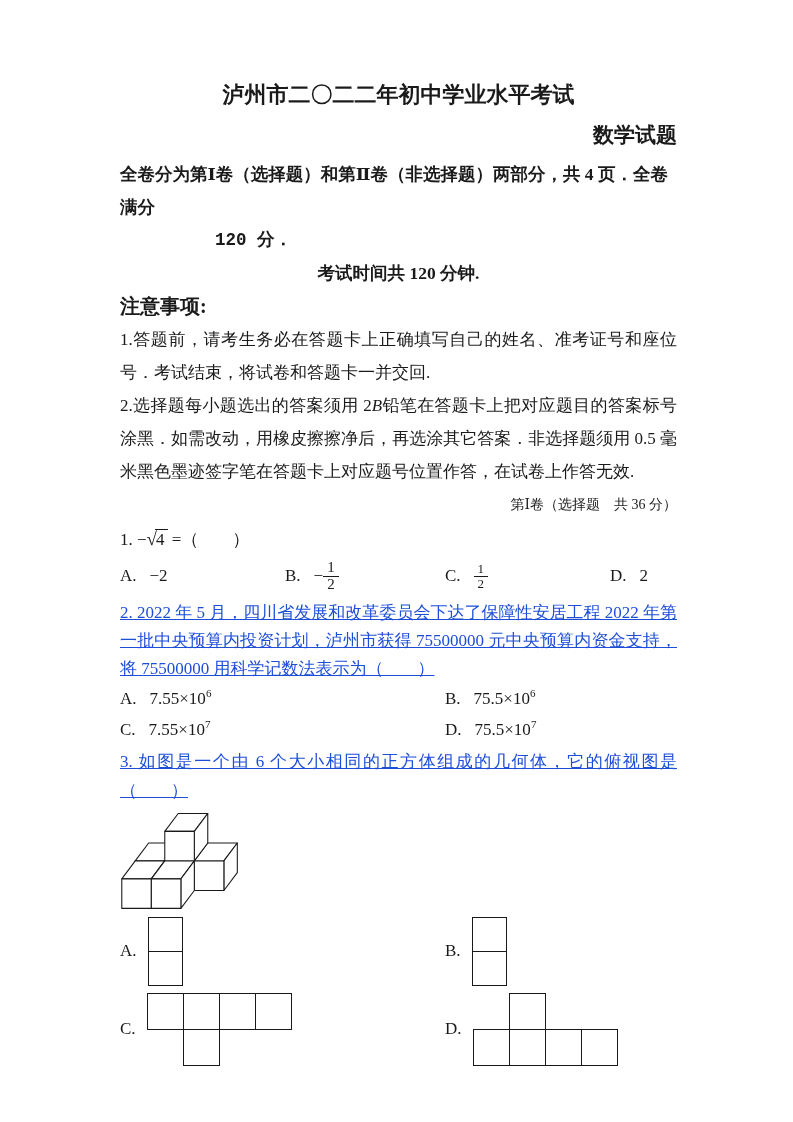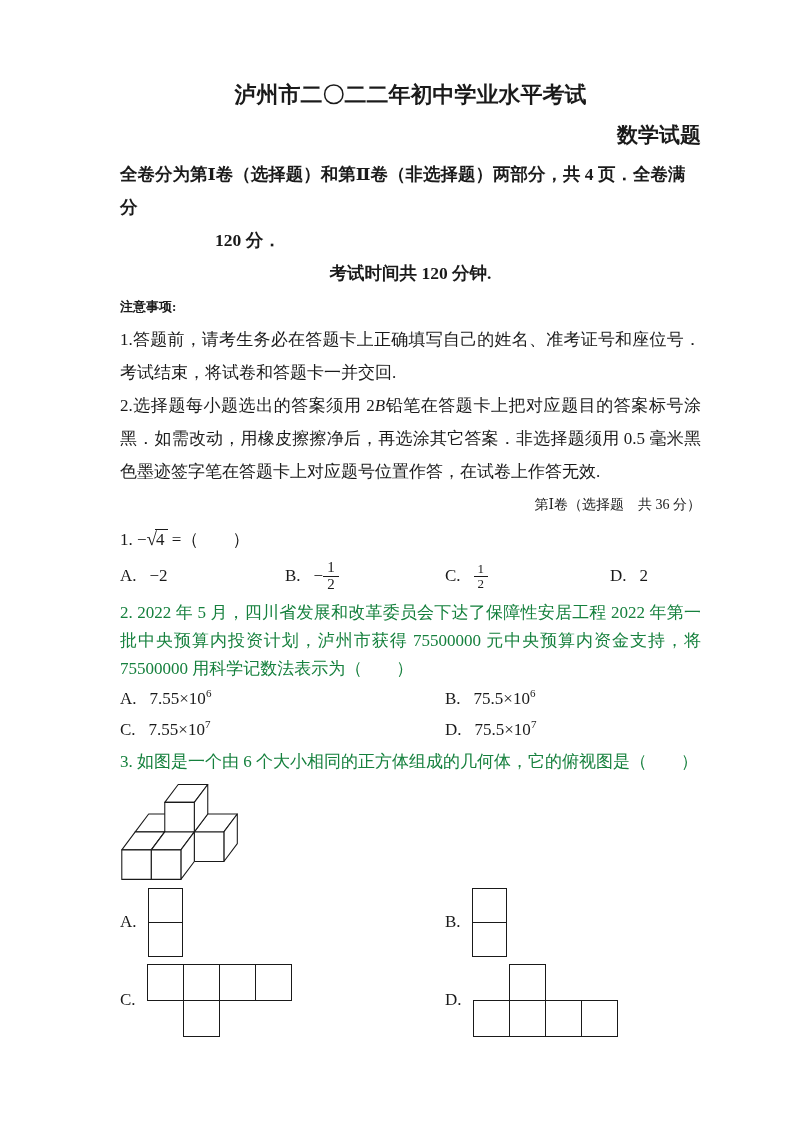--- a/index.html
+++ b/index.html
@@ -6,31 +6,31 @@
   html,body { background:#ffffff; }
   body {
     font-family:"Liberation Serif","DejaVu Serif",serif;
     color:#1a1a1a;
   }
   .page {
     position:relative;
     width:793px; height:1122px;
     margin:0 auto;
     background:#fff;
-    padding:80px 92px 20px 120px;
+    padding:80px 116px 20px 120px;
     overflow:hidden;
   }
   .title    { font-size:22px; line-height:30px; text-align:center; font-weight:bold; margin-bottom:10px; }
   .subtitle { font-size:21px; line-height:30px; text-align:right; font-weight:bold; margin-bottom:8px; }
 
   .intro-line { font-size:17.5px; line-height:33px; font-weight:bold; }
-  .intro-line.indent { padding-left:95px; }
+  .intro-line.indent { padding-left:95px;font-family:Liberation Mono, monospace; }
   .intro-line.center { text-align:center; }
 
-  .notice-head { font-size:13px; line-height:33px; font-weight:bold; }
+  .notice-head { font-size:20px; line-height:33px; font-weight:bold; }
   .para { font-size:17px; line-height:33px; font-weight:normal; text-align:justify; }
   .para i { font-style:italic; }
 
   .section-head  { font-size:14px; line-height:33px; text-align:right; font-weight:normal; }
   .section-intro { font-size:17px;  line-height:32px; font-weight:bold; text-align:justify; }
 
   .q1-stem { font-size:17px; line-height:32px; margin-top:2px; }
   .sqrt-sign { font-size:1.12em; }
   .radicand {
     display:inline-block; border-top:1.3px solid currentColor;
@@ -43,21 +43,21 @@
   .q1-opts .opt:nth-child(1) { width:165px; }
   .q1-opts .opt:nth-child(2) { width:160px; }
   .q1-opts .opt:nth-child(3) { width:165px; }
 
   .frac { display:inline-block; text-align:center; line-height:1.05; font-size:15px; }
   .frac .num { display:block; padding:0 4px; }
   .frac .den { display:block; border-top:1px solid currentColor; padding:0 4px; }
   .frac.small { font-size:13px; }
 
   .q-stem { font-size:17px; line-height:28px; text-align:justify; margin-top:2px; }
-  .stem-ink { color:#15803d; }
+  .stem-ink { color:#1d4ed8;text-decoration:underline; }
   .q3-stem { line-height:29px; }
 
   .q2-opts { display:flex; font-size:17px; line-height:31px; }
   .q2-opts .opt { display:block; white-space:nowrap; }
   .q2-opts .opt:first-child { width:325px; }
   sup { font-size:11px; vertical-align:super; line-height:0; }
 
   .fig-wrap { margin:4px 0 4px 0; }
   svg { display:block; }
 

